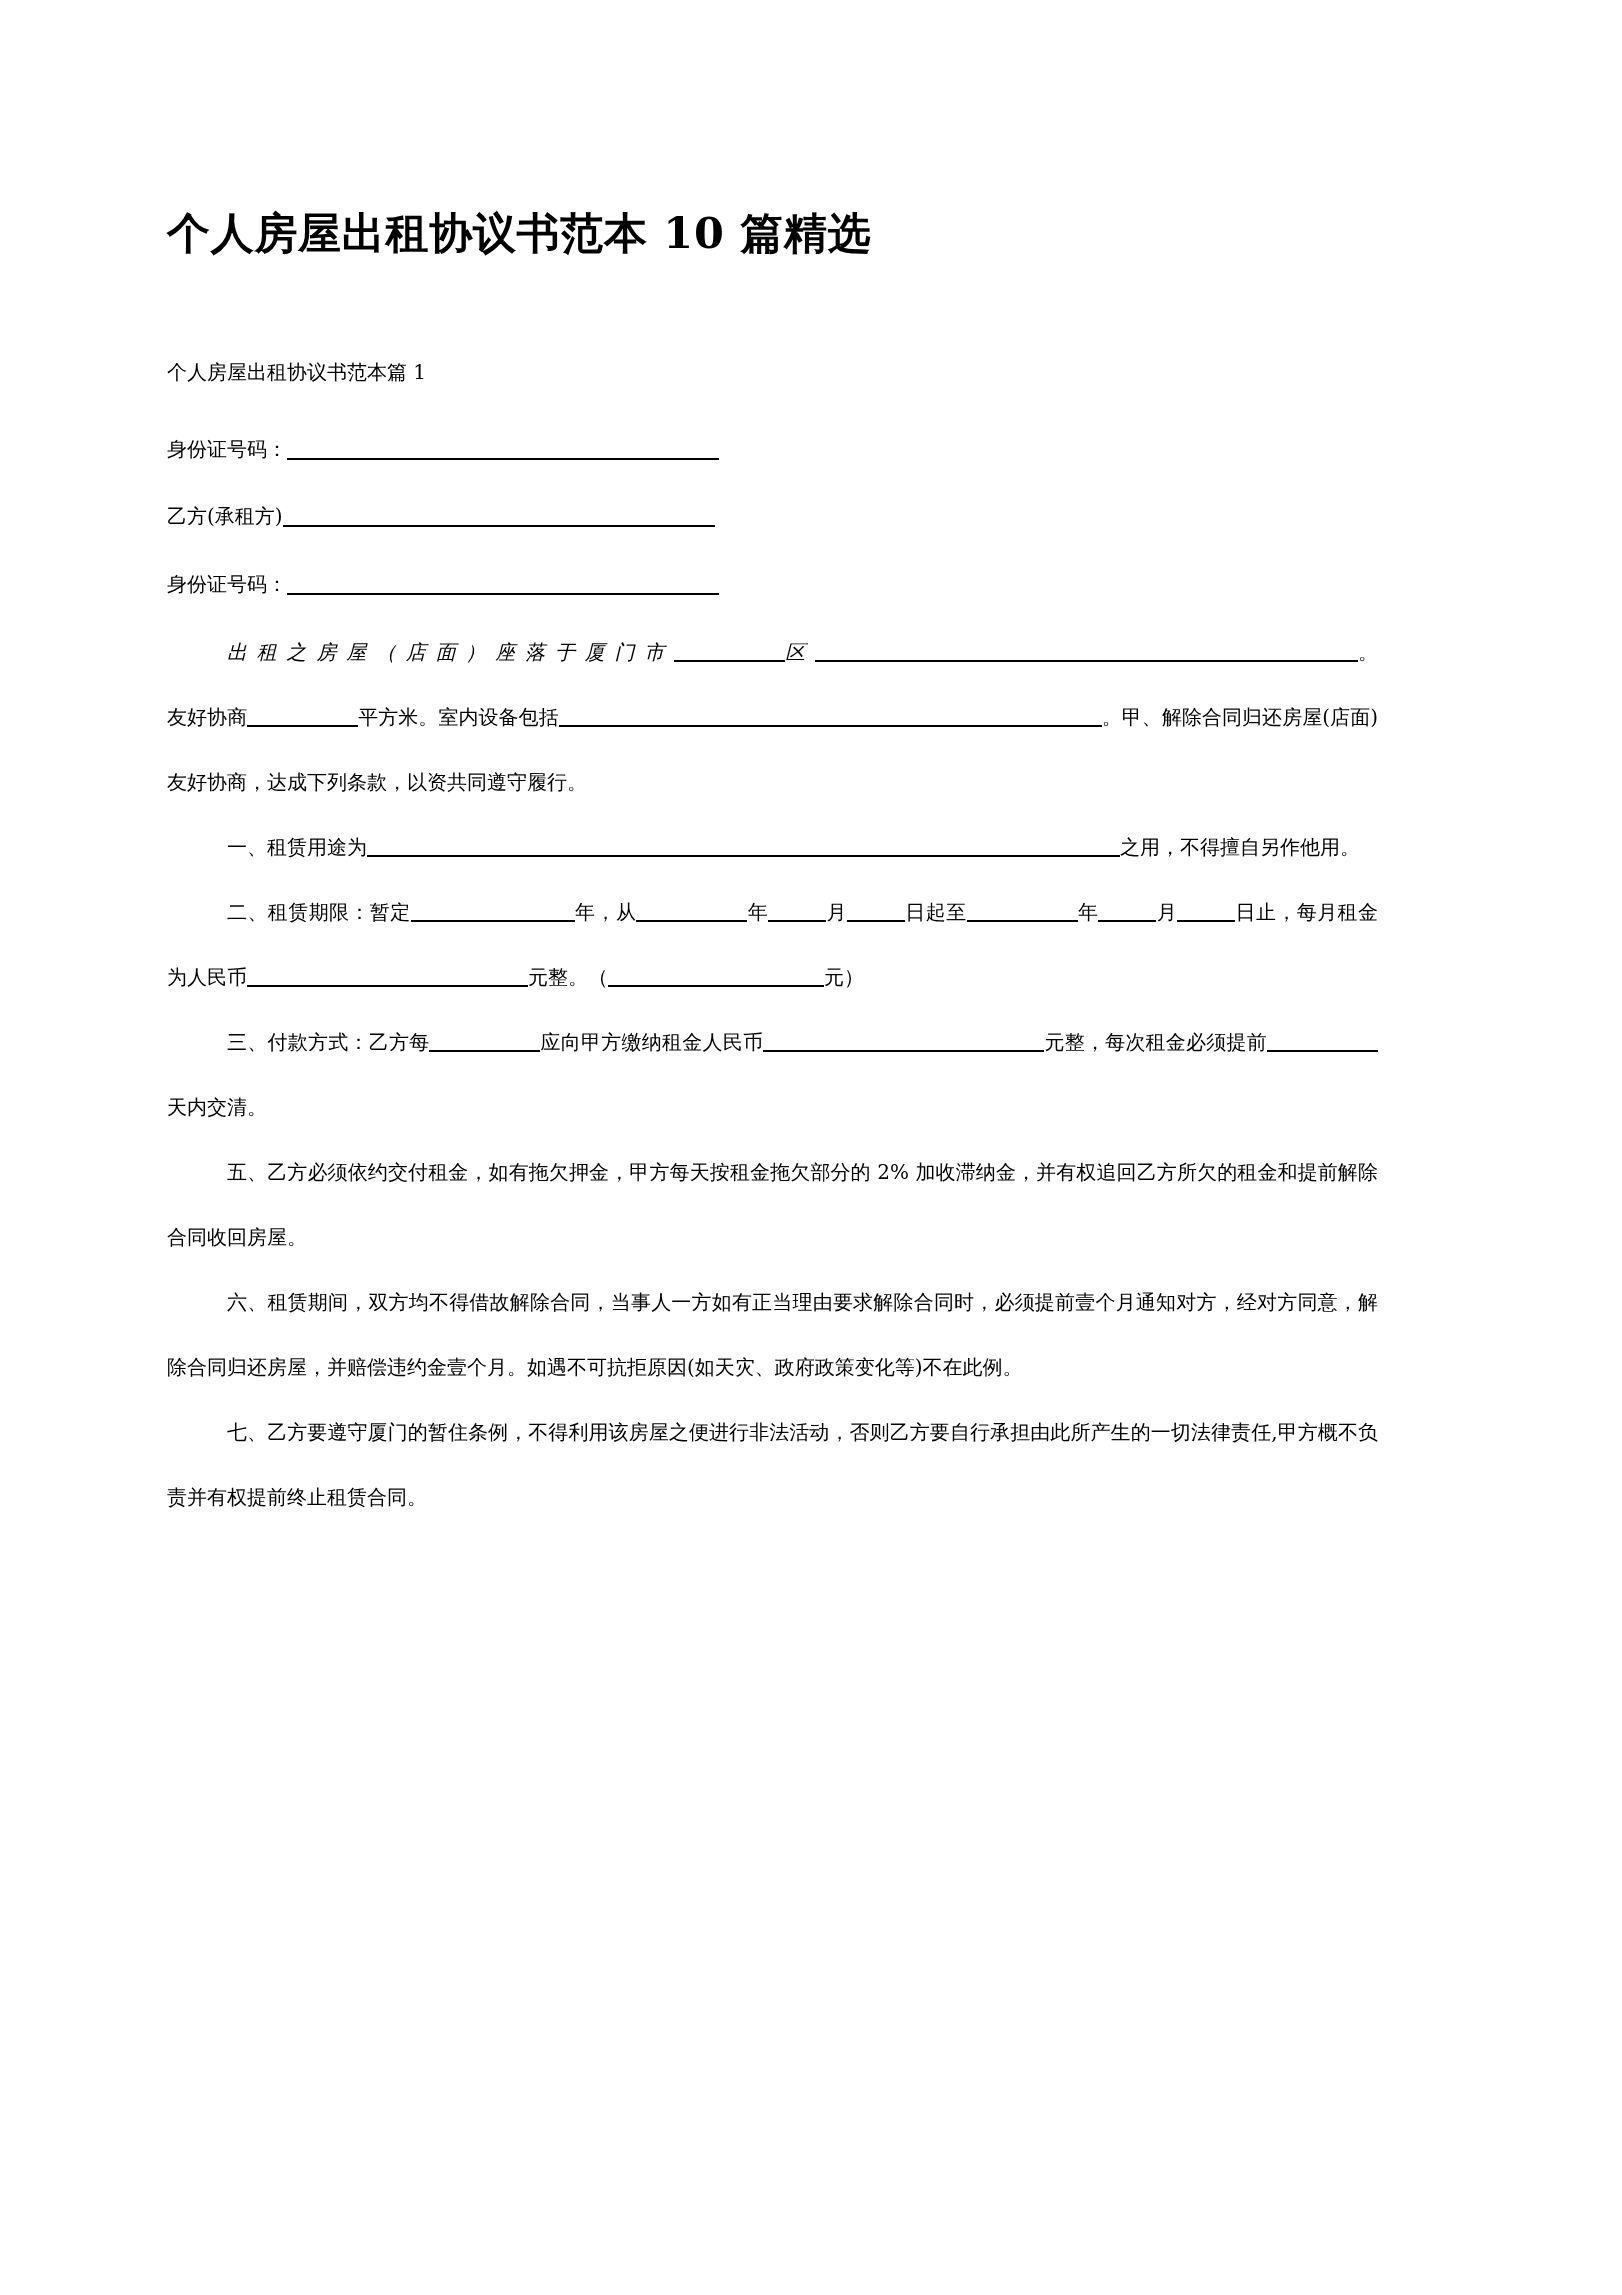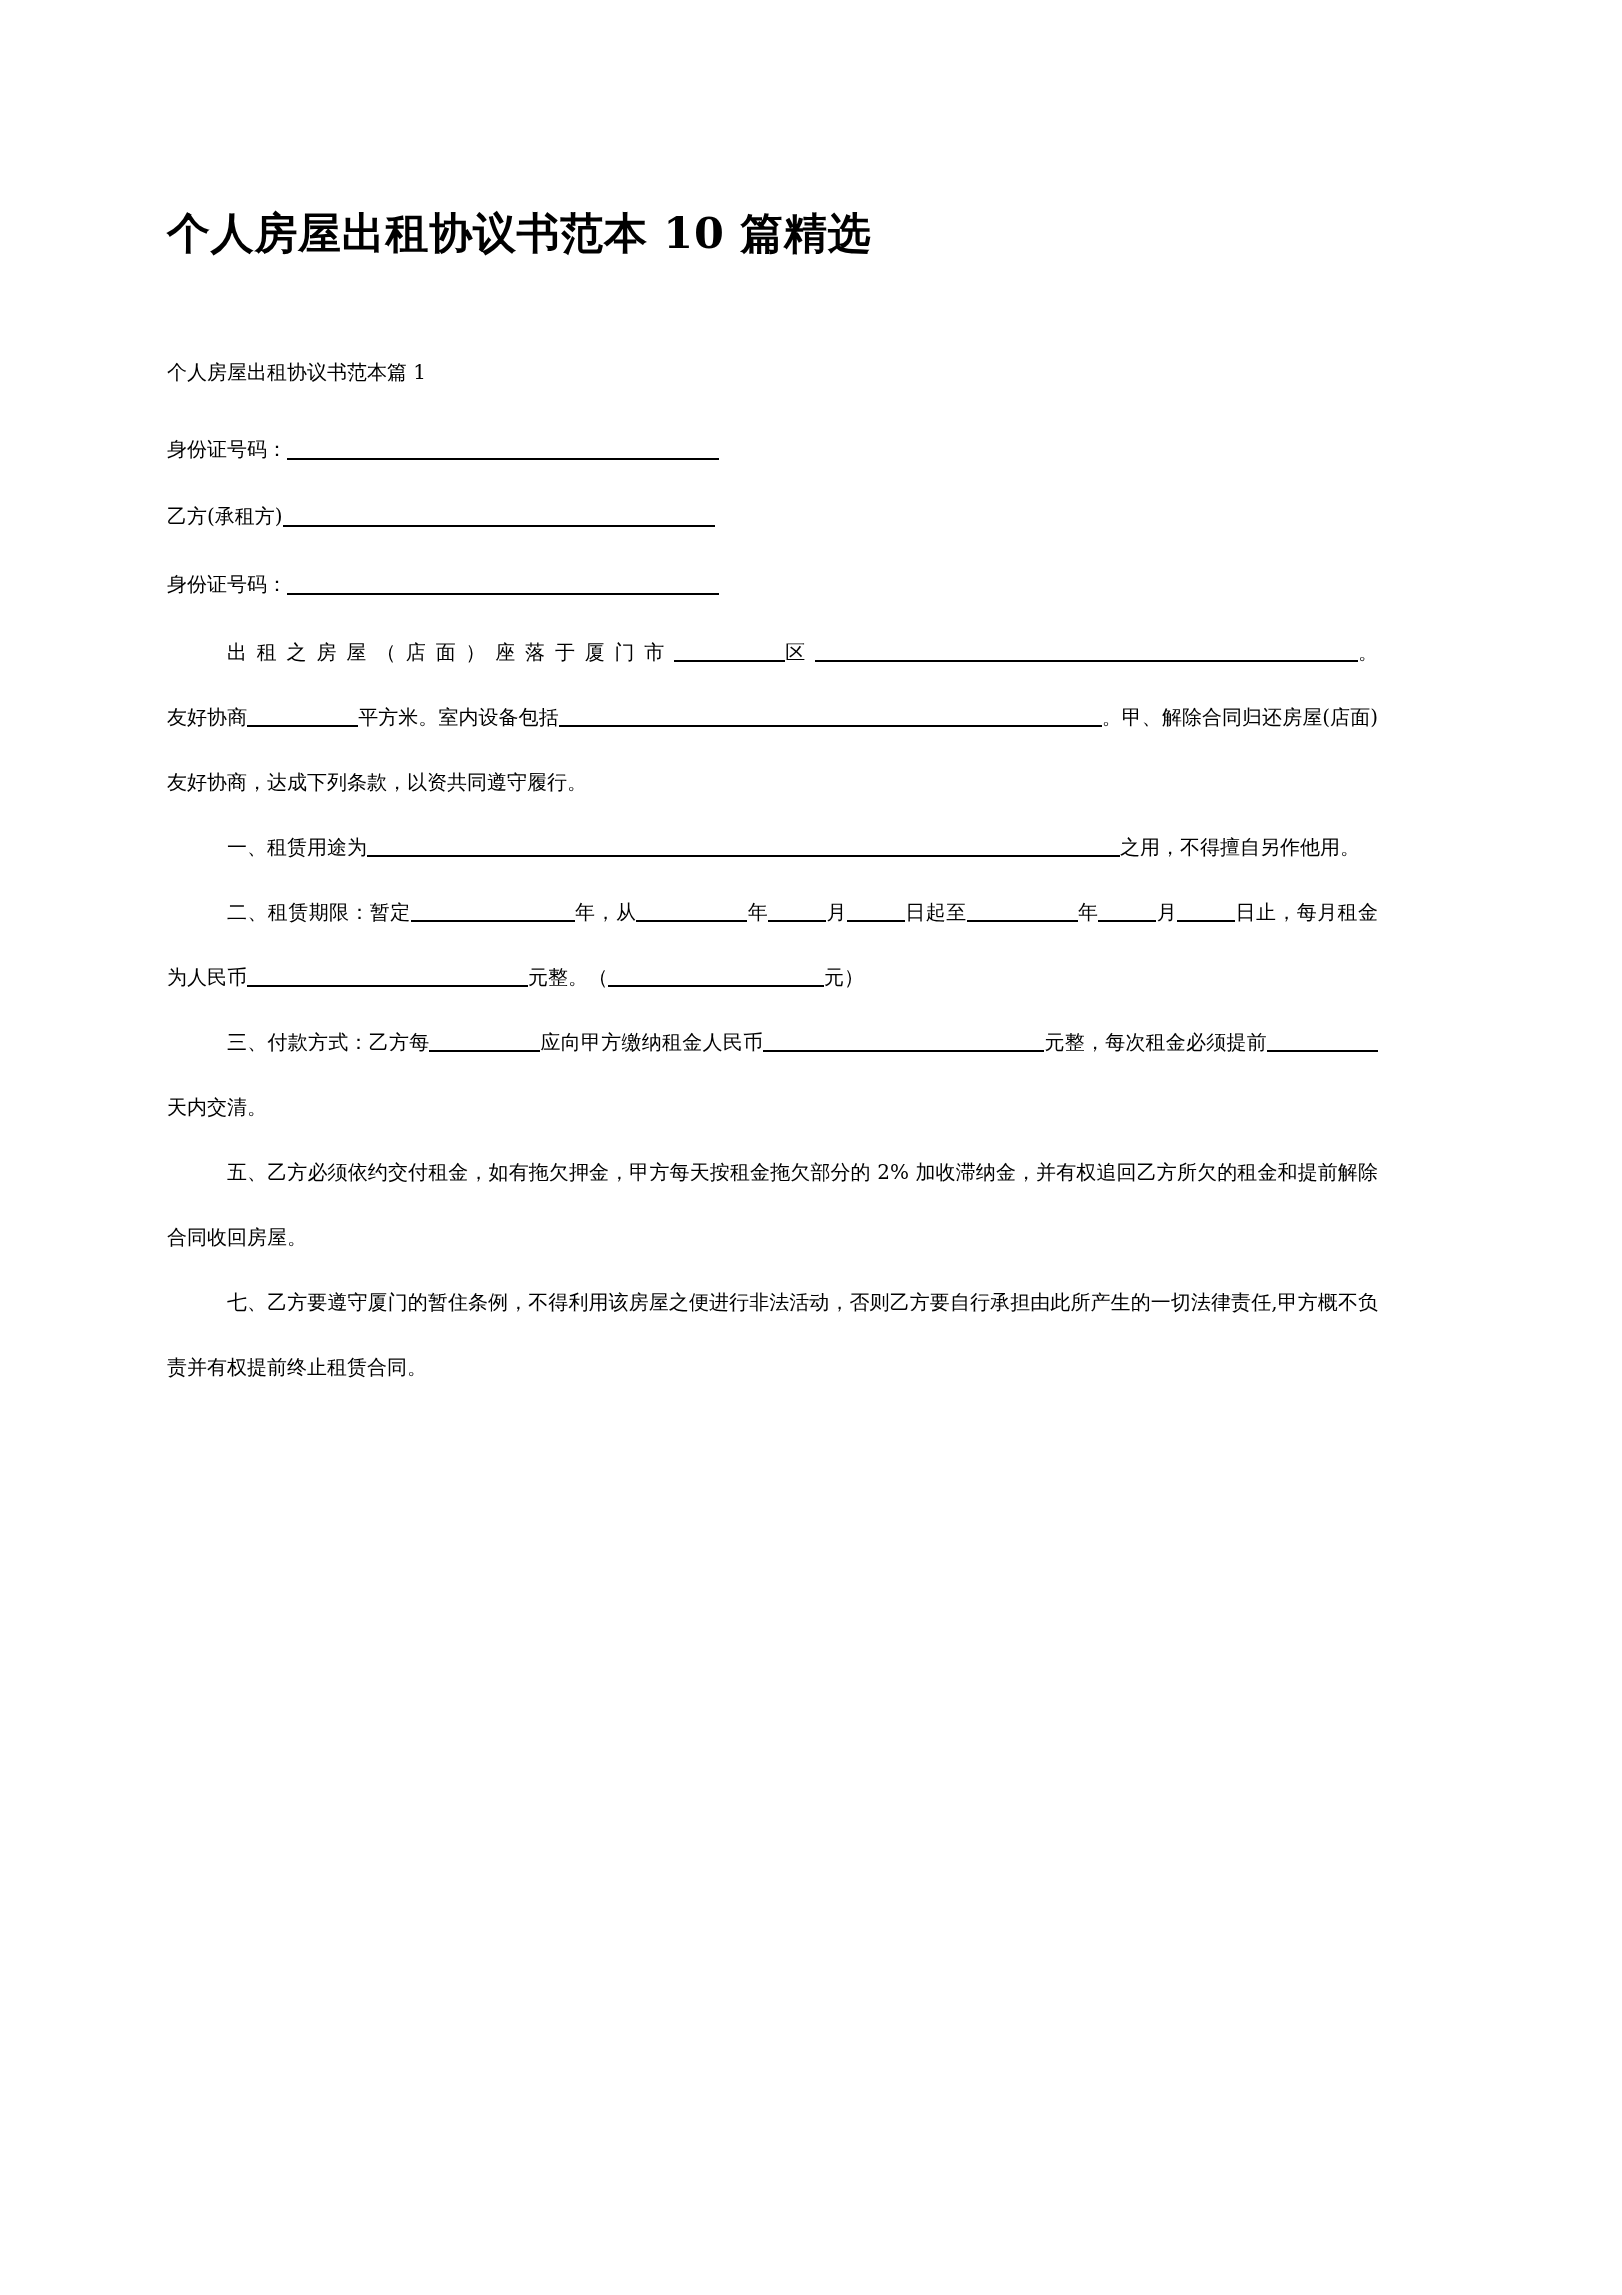--- a/index.html
+++ b/index.html
@@ -63,20 +63,21 @@
     white-space: nowrap;
   }
 
   .indent {
     text-indent: 60px;
   }
 
   
   .wide-track {
     letter-spacing: 9.8px;
+    font-style: italic;
   }
 
   
   .blank {
     display: inline-block;
     border-bottom: 2px solid #000;
     vertical-align: baseline;
     height: 30px;
     margin-bottom: -3.9px;
   }
@@ -127,20 +128,23 @@
 
     <p class="para indent">
       <span>三、</span><span>付款方式：乙方每</span><span class="blank b-md"></span><span>应向甲方缴纳租金人民币</span><span class="blank b-2xl"></span><span>元整，每次租金必须提前</span><span class="blank b-md"></span><span>天内交清。</span>
     </p>
 
 
     <p class="para indent">
       <span>五、</span><span>乙方必须依约交付租金，如有拖欠押金，甲方每天按租金拖欠部分的 2% 加收滞纳金，并有权追回乙方所欠的租金和提前解除合同收回房屋。</span>
     </p>
 
+    <p class="para indent">
+      <span>六、</span><span>租赁期间，双方均不得借故解除合同，当事人一方如有正当理由要求解除合同时，必须提前壹个月通知对方，经对方同意，解除合同归还房屋，并赔偿违约金壹个月。如遇不可抗拒原因(如天灾、政府政策变化等)不在此例。</span>
+    </p>
 
     <p class="para indent">
       <span>七、</span><span>乙方要遵守厦门的暂住条例，不得利用该房屋之便进行非法活动，否则乙方要自行承担由此所产生的一切法律责任,甲方概不负责并有权提前终止租赁合同。</span>
     </p>
 
 
   </div>
 </div>
 
 

